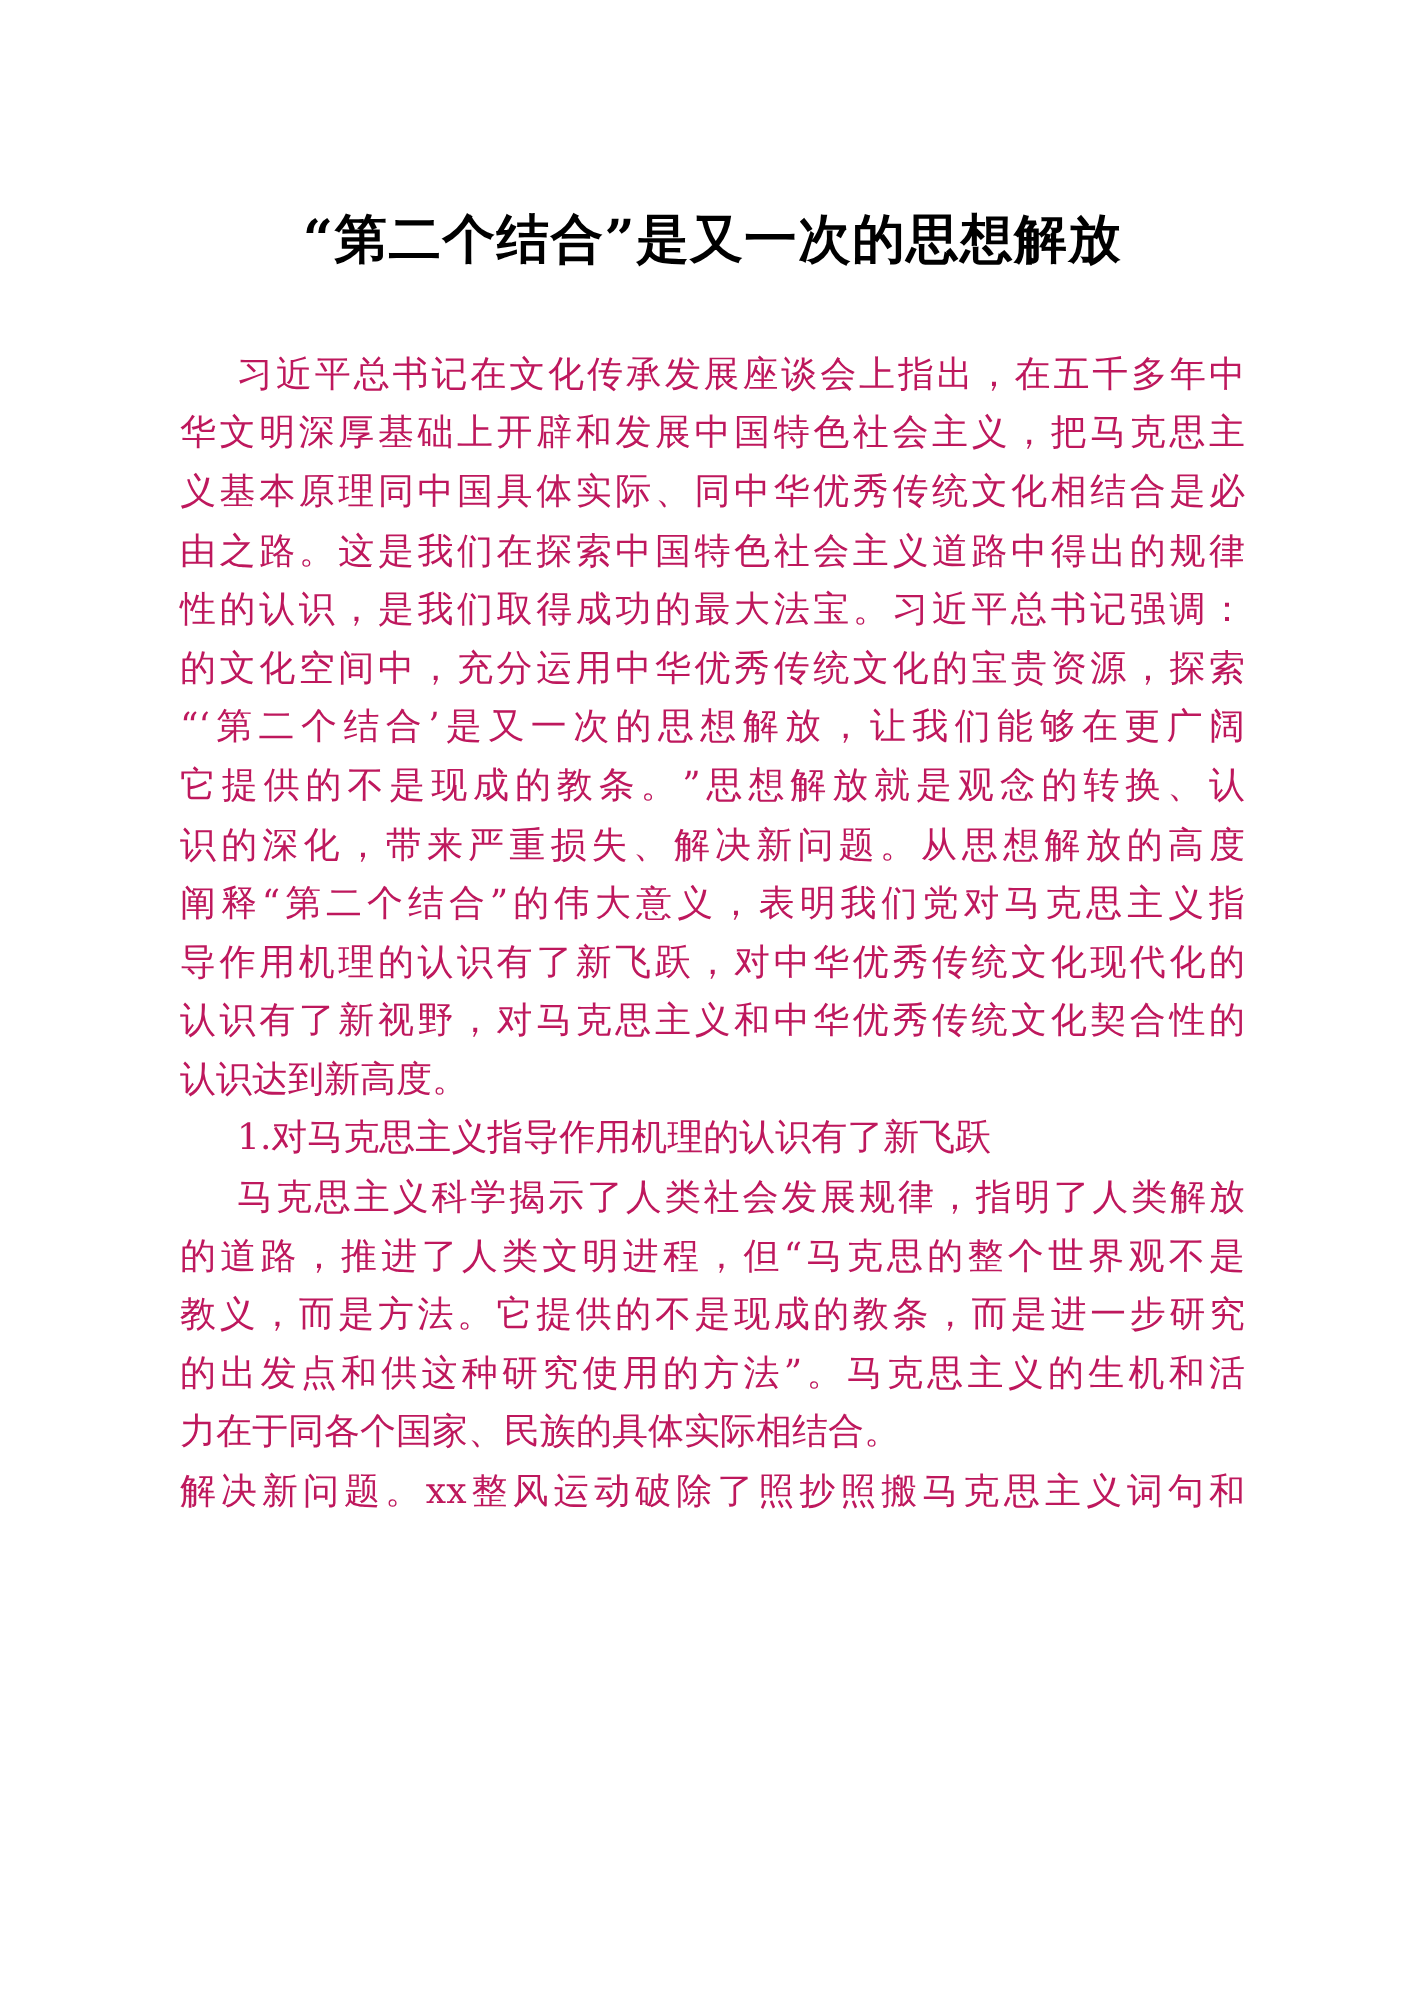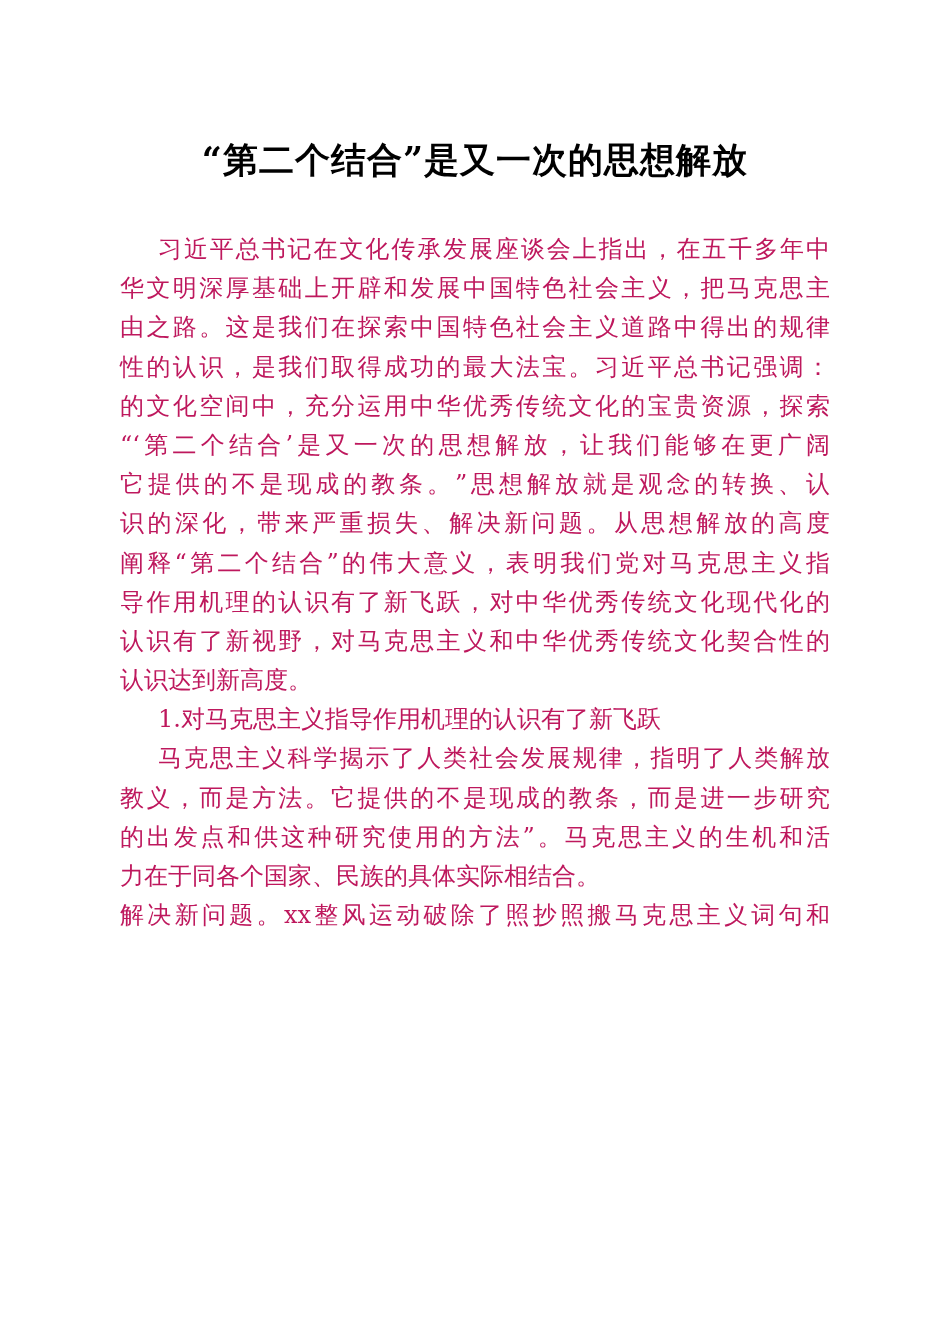--- a/index.html
+++ b/index.html
@@ -63,38 +63,40 @@
 <body>
 
 <div class="page">
   <div class="title">“第二个结合”是又一次的思想解放</div>
 
   <div class="body-text">
 
     <div>
       <span class="line indent">习近平总书记在文化传承发展座谈会上指出，在五千多年中</span>
       <span class="line">华文明深厚基础上开辟和发展中国特色社会主义，把马克思主</span>
+      <span class="line">义基本原理同中国具体实际、同中华优秀传统文化相结合是必</span>
       <span class="line">由之路。这是我们在探索中国特色社会主义道路中得出的规律</span>
       <span class="line">性的认识，是我们取得成功的最大法宝。习近平总书记强调：</span>
       <span class="line">的文化空间中，充分运用中华优秀传统文化的宝贵资源，探索</span>
       <span class="line">“‘第二个结合’是又一次的思想解放，让我们能够在更广阔</span>
       <span class="line">它提供的不是现成的教条。”思想解放就是观念的转换、认</span>
       <span class="line">识的深化，带来严重损失、解决新问题。从思想解放的高度</span>
       <span class="line">阐释“第二个结合”的伟大意义，表明我们党对马克思主义指</span>
       <span class="line">导作用机理的认识有了新飞跃，对中华优秀传统文化现代化的</span>
       <span class="line">认识有了新视野，对马克思主义和中华优秀传统文化契合性的</span>
       <span class="line last">认识达到新高度。</span>
     </div>
 
     <div>
       <span class="line indent last">1.对马克思主义指导作用机理的认识有了新飞跃</span>
     </div>
 
     <div>
       <span class="line indent">马克思主义科学揭示了人类社会发展规律，指明了人类解放</span>
+      <span class="line">的道路，推进了人类文明进程，但“马克思的整个世界观不是</span>
       <span class="line">教义，而是方法。它提供的不是现成的教条，而是进一步研究</span>
       <span class="line">的出发点和供这种研究使用的方法”。马克思主义的生机和活</span>
       <span class="line last">力在于同各个国家、民族的具体实际相结合。</span>
     </div>
 
     <div>
       <span class="line">解决新问题。xx整风运动破除了照抄照搬马克思主义词句和</span>
     </div>
   </div>
 </div>

